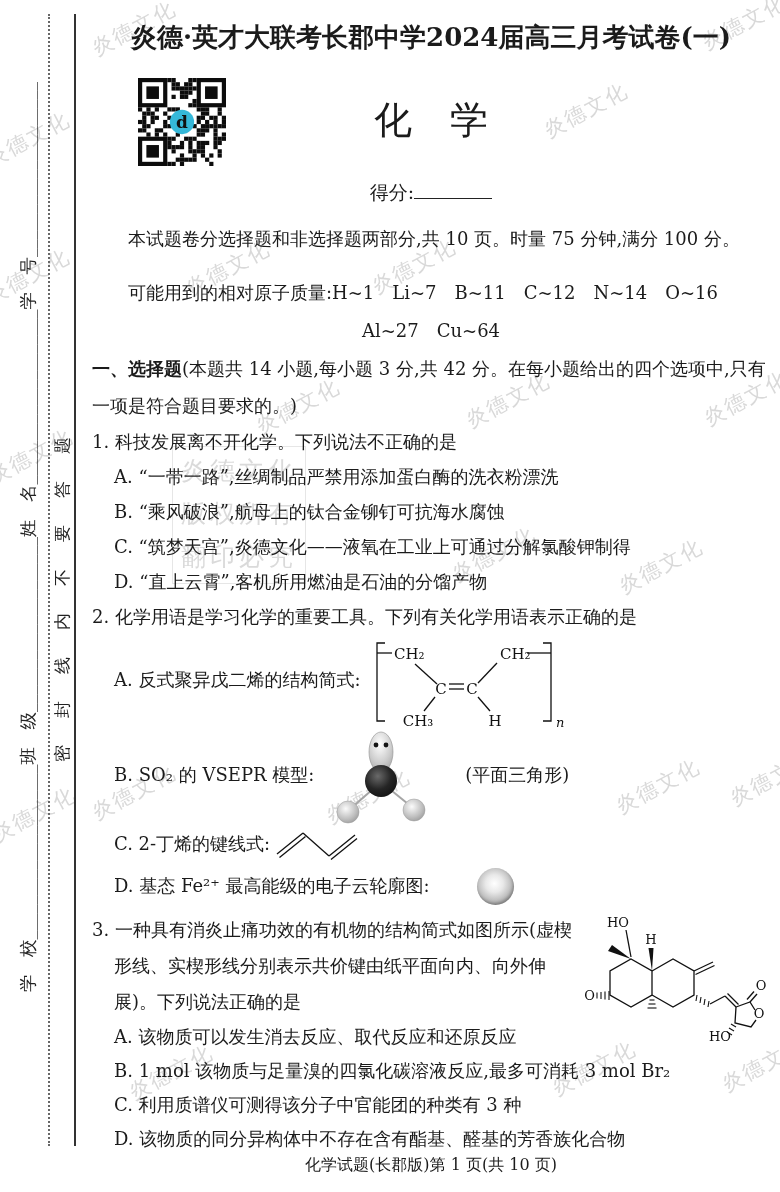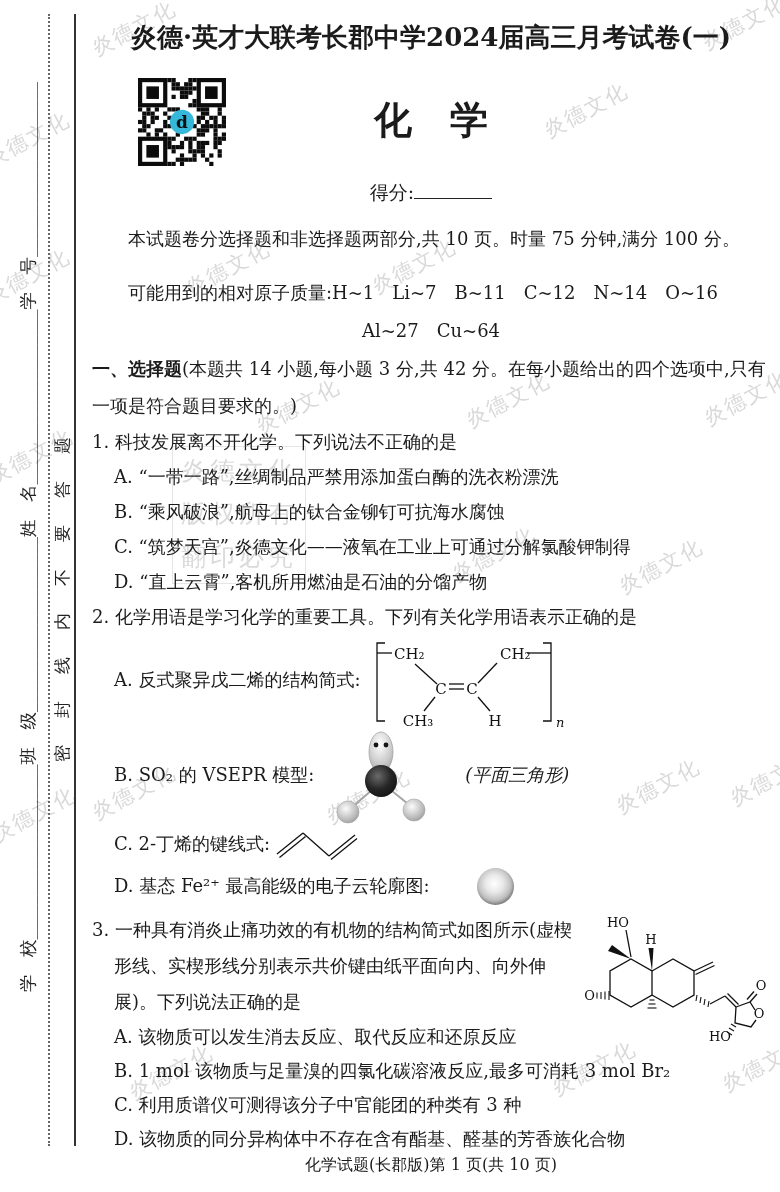--- a/index.html
+++ b/index.html
@@ -19,35 +19,35 @@
   .sb-seal{left:51px;top:762px;font-size:17px;letter-spacing:27px;color:#222;}
   .sb-dotted{position:absolute;left:48px;top:14px;height:1132px;width:0;
       border-left:2px dotted #666;}
   .sb-solid{position:absolute;left:74px;top:14px;height:1132px;width:0;
       border-left:2px solid #333;}
   
   .main{position:absolute;left:92px;top:0;width:678px;z-index:1;font-size:18px;}
   .paper-title{font-size:26px;font-weight:bold;text-align:center;margin:20px 0 0;line-height:34px;}
   .subject-row{position:relative;height:112px;}
   .qr{position:absolute;left:46px;top:24px;width:88px;height:88px;}
-  .subject{text-align:center;font-size:38px;font-weight:bold;margin:0;padding-top:46px;line-height:40px;}
+  .subject{text-align:center;font-size:38px;font-weight:normal;margin:0;padding-top:46px;line-height:40px;}
   .score-row{text-align:center;margin-top:14px;font-size:19px;font-weight:normal;height:26px;}
   .score-line{display:inline-block;width:78px;border-bottom:1.6px solid #222;height:18px;}
   .intro1{margin:18px 0 0;text-indent:2em;line-height:30px;}
   .intro2{margin:24px 0 0;text-indent:2em;line-height:30px;white-space:pre-wrap;}
   .intro3{margin:8px 0 0;text-align:center;line-height:30px;}
   .sec-head{margin:4px 0 0;line-height:37px;}
   .question{margin:0;line-height:35px;padding-left:22px;text-indent:-22px;}
   .opt{margin:0 0 0 22px;line-height:35px;}
   .optrow{display:flex;align-items:center;margin-left:22px;}
   .row-a{height:92px;}
   .row-b{height:98px;}
   .row-c{height:40px;}
   .row-d{height:44px;gap:41px;}
-  .note{margin-left:26px;font-style:italic;}
+  .note{margin-left:26px;}
   .ecloud{width:37px;height:37px;border-radius:50%;margin-left:6px;
       background:radial-gradient(circle at 47% 42%, #ffffff 0%, #e9e9e9 30%, #a9a9a9 72%, #8f8f8f 100%);
       box-shadow:inset -1px -2px 3px rgba(0,0,0,.25);}
   .q3wrap{margin-top:4px;}
   .q3svg{float:right;margin:-18px 0 4px 8px;}
   .q3 .opt{line-height:34px;}
   .q3 .question{line-height:36px;}
   .footer{position:absolute;left:92px;width:678px;bottom:16px;text-align:center;
       font-size:16px;z-index:1;}
   svg text{font-family:"DejaVu Serif","Liberation Serif",serif;fill:#111;}

